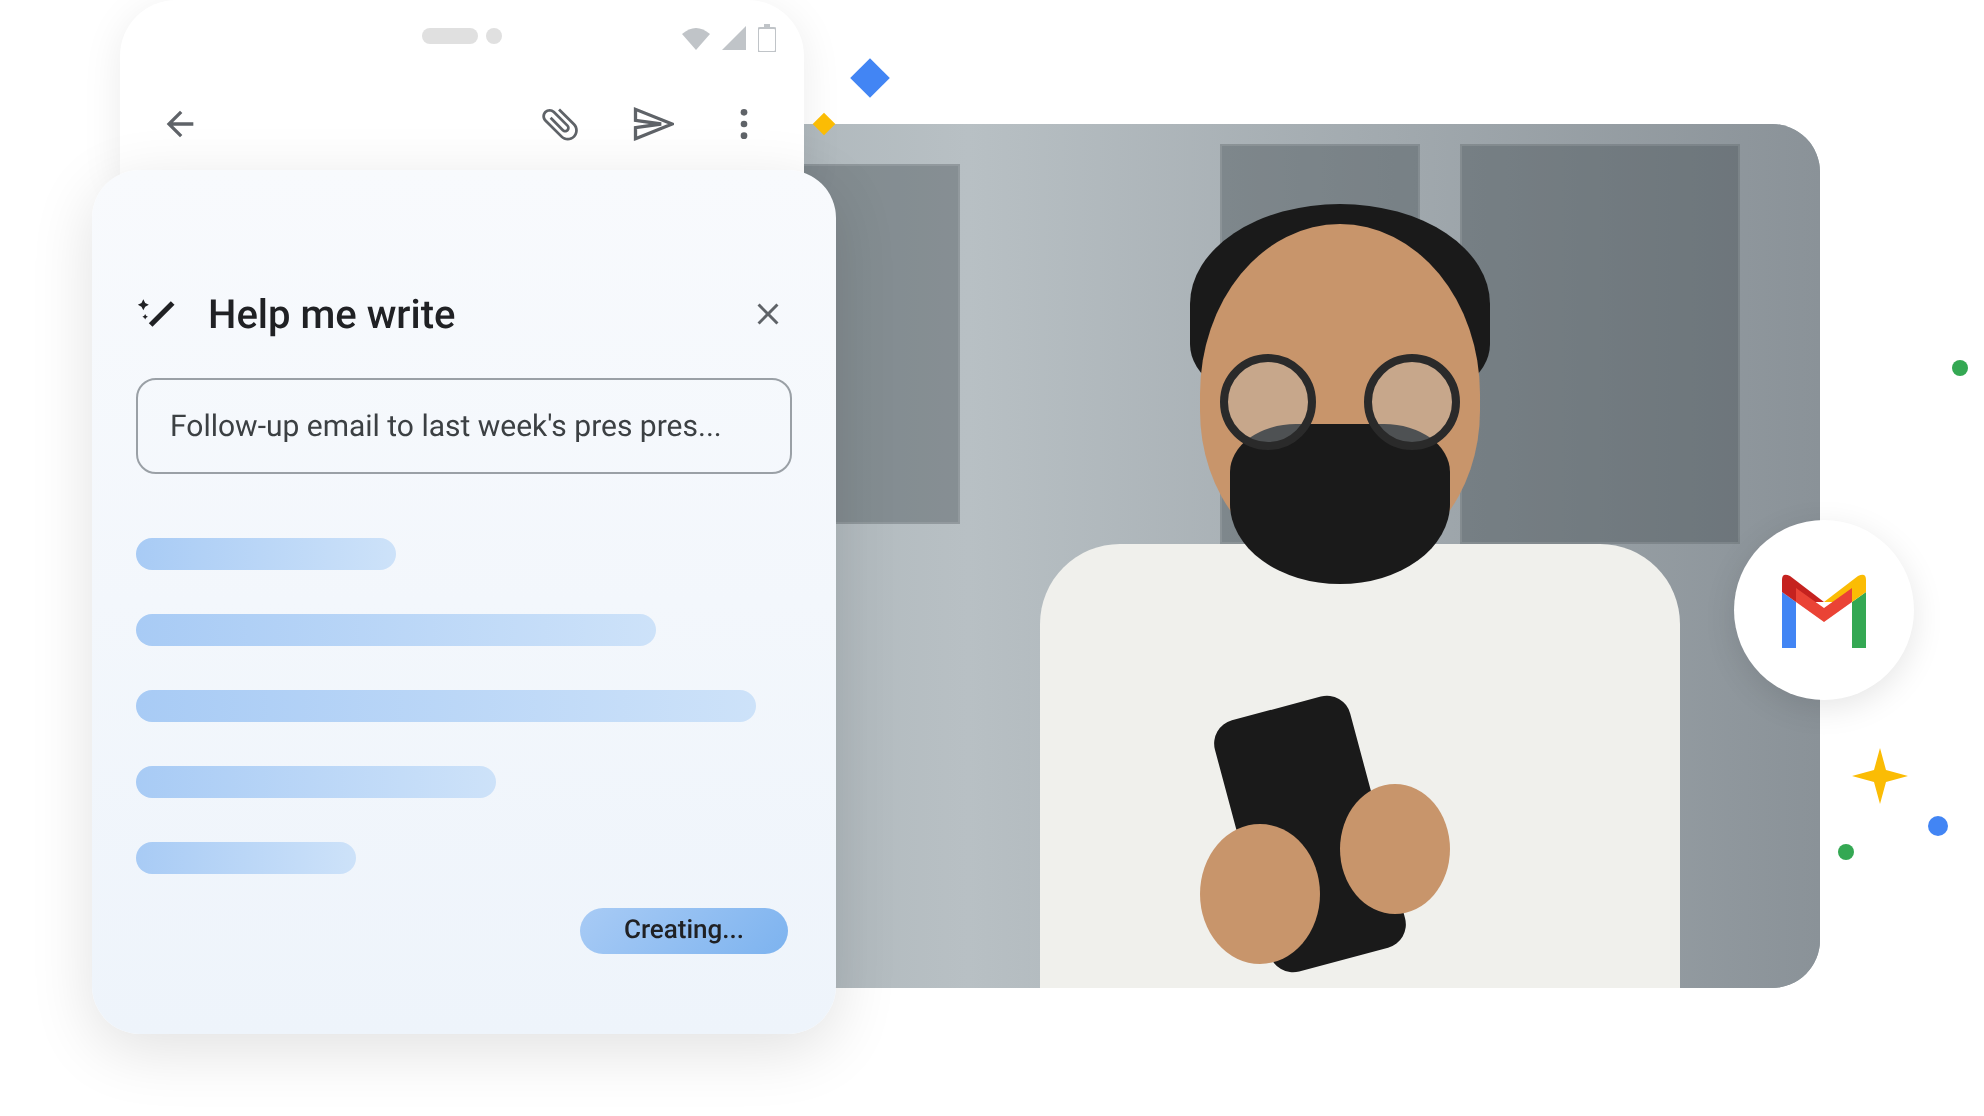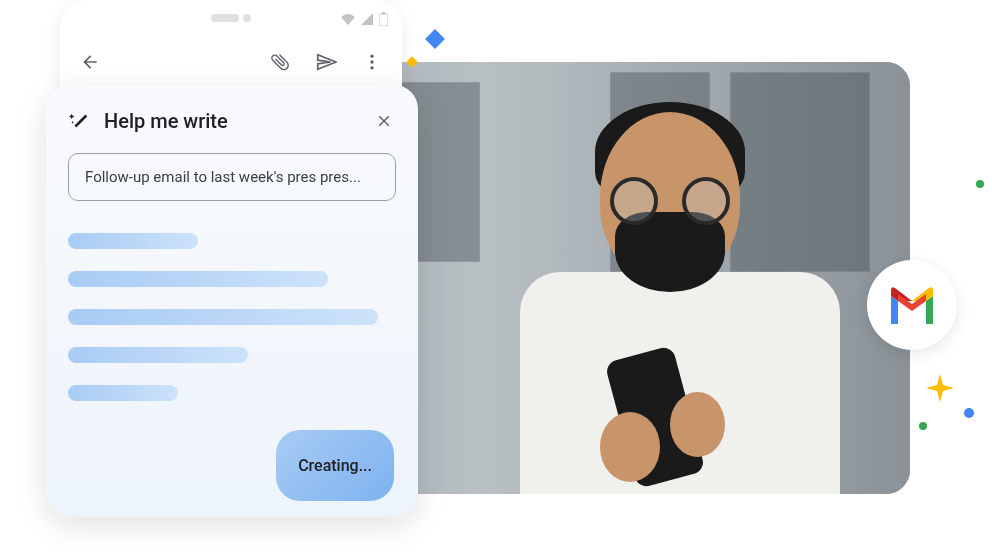--- a/index.html
+++ b/index.html
@@ -212,20 +212,21 @@
       box-shadow: 0 8px 32px rgba(0, 0, 0, 0.12);
       z-index: 10;
       padding: 24px 22px;
     }
     
     .modal-header {
       display: flex;
       align-items: center;
       justify-content: space-between;
       margin-bottom: 20px;
+      margin-top: 36px;
     }
     
     .modal-title-group {
       display: flex;
       align-items: center;
       gap: 14px;
     }
     
     .magic-wand-icon {
       width: 22px;
@@ -273,26 +274,26 @@
     }
     
     .skeleton-line {
       height: 16px;
       border-radius: 8px;
       background: linear-gradient(90deg, #a8cbf5 0%, #cde2f9 100%);
     }
     
     .creating-badge {
       position: absolute;
-      bottom: 16px;
+      bottom: 40px;
       right: 24px;
-      padding: 26px 22px;
+      padding: 4px 22px;
       background: linear-gradient(135deg, #a8cbf5 0%, #7db3ef 100%);
       border-radius: 24px;
-      font-size: 16px;
+      font-size: 13px;
       font-weight: 500;
       color: #202124;
     }
     
     .gmail-badge {
       position: absolute;
       right: 35px;
       top: 260px;
       width: 90px;
       height: 90px;

